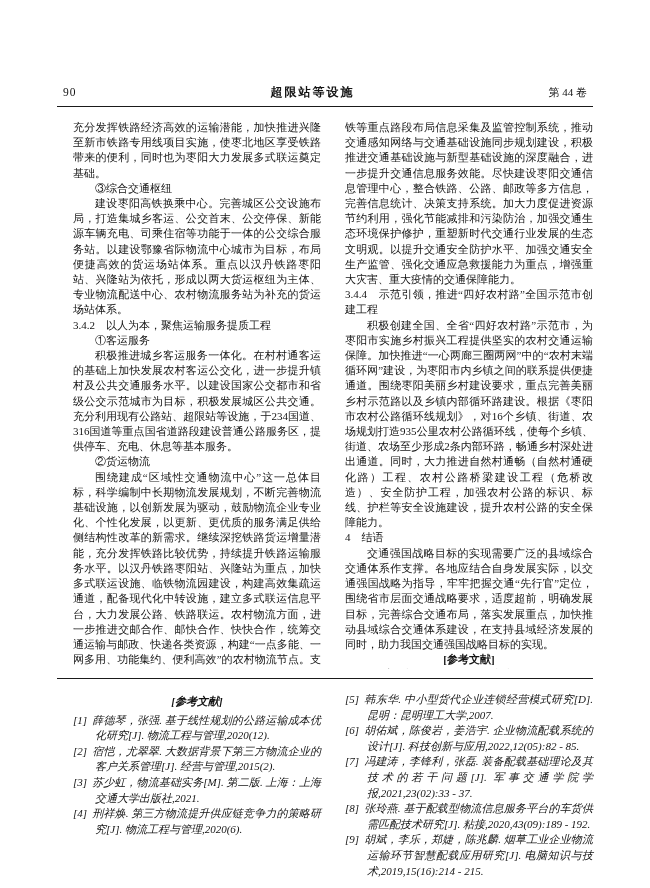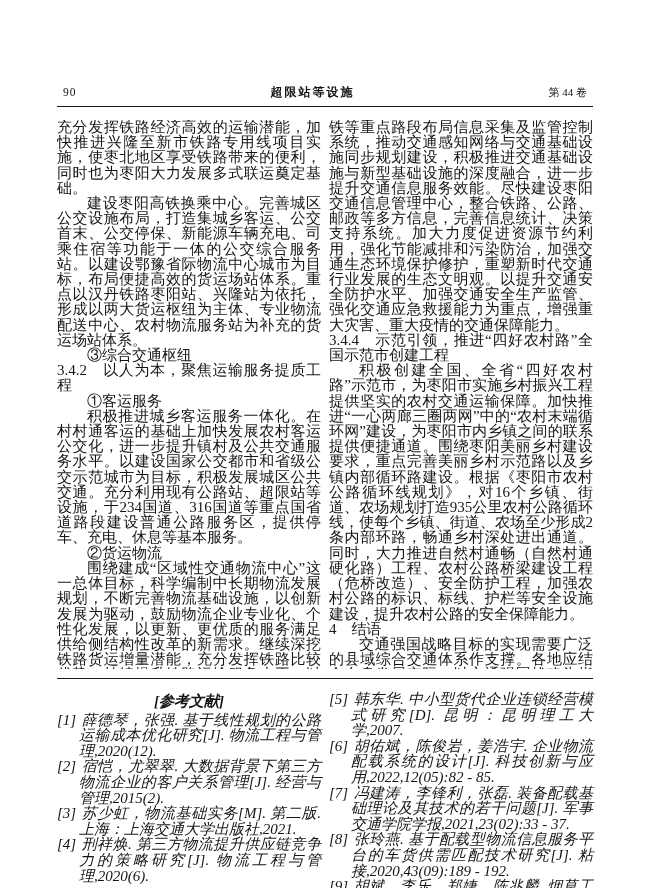--- a/index.html
+++ b/index.html
@@ -13,21 +13,21 @@
   .hdr{
     display:flex;align-items:baseline;justify-content:space-between;
     font-size:11px;padding:0 6px 5px 6px;
     border-bottom:1.6px solid #1a1a1a;
   }
   .hdr .pgnum{font-size:11.5px;letter-spacing:1px;margin-top:24px;}
   .hdr .jtitle{font-weight:bold;font-size:12px;letter-spacing:2px;}
   .hdr .vol{font-size:11px;}
   
   .cols{display:flex;gap:8px;margin-top:13px;height:549px;overflow:hidden;}
-  .col{flex:1 1 0;min-width:0;font-size:15px;line-height:15.2px;text-align:justify;}
+  .col{flex:1 1 0;min-width:0;font-size:11px;line-height:15.2px;text-align:justify;margin-left:16px;}
   .col p{margin:0;}
   .p-indent{text-indent:2em;}
   .p-cont{text-indent:0;}
   .sec-h{font-weight:normal;text-indent:0;}
   .refs-h{font-weight:bold;text-align:center;margin:6px 0 2px 0;}
   .ref{padding-left:22px;text-indent:-22px;margin:0;}
   .ref .lbl{margin-right:5px;}
   
   .sep{border:none;border-top:1.4px solid #1a1a1a;margin:9px 0 0 0;}
   
@@ -44,22 +44,22 @@
 
   <div class="hdr">
     <span class="pgnum">90</span>
     <span class="jtitle">超限站等设施</span>
     <span class="vol">第 44 卷</span>
   </div>
 
   <div class="cols">
     <div class="col">
       <p class="p-cont">充分发挥铁路经济高效的运输潜能，加快推进兴隆至新市铁路专用线项目实施，使枣北地区享受铁路带来的便利，同时也为枣阳大力发展多式联运奠定基础。</p>
+      <p class="p-indent">③综合交通枢纽</p>
       <p class="p-indent">建设枣阳高铁换乘中心。完善城区公交设施布局，打造集城乡客运、公交首末、公交停保、新能源车辆充电、司乘住宿等功能于一体的公交综合服务站。以建设鄂豫省际物流中心城市为目标，布局便捷高效的货运场站体系。重点以汉丹铁路枣阳站、兴隆站为依托，形成以两大货运枢纽为主体、专业物流配送中心、农村物流服务站为补充的货运场站体系。</p>
-      <p class="p-indent">③综合交通枢纽</p>
       <p class="sec-h">3.4.2　以人为本，聚焦运输服务提质工程</p>
       <p class="p-indent">①客运服务</p>
       <p class="p-indent">积极推进城乡客运服务一体化。在村村通客运的基础上加快发展农村客运公交化，进一步提升镇村及公共交通服务水平。以建设国家公交都市和省级公交示范城市为目标，积极发展城区公共交通。充分利用现有公路站、超限站等设施，于234国道、316国道等重点国省道路段建设普通公路服务区，提供停车、充电、休息等基本服务。</p>
       <p class="p-indent">②货运物流</p>
       <p class="p-indent">围绕建成“区域性交通物流中心”这一总体目标，科学编制中长期物流发展规划，不断完善物流基础设施，以创新发展为驱动，鼓励物流企业专业化、个性化发展，以更新、更优质的服务满足供给侧结构性改革的新需求。继续深挖铁路货运增量潜能，充分发挥铁路比较优势，持续提升铁路运输服务水平。以汉丹铁路枣阳站、兴隆站为重点，加快多式联运设施、临铁物流园建设，构建高效集疏运通道，配备现代化中转设施，建立多式联运信息平台，大力发展公路、铁路联运。农村物流方面，进一步推进交邮合作、邮快合作、快快合作，统筹交通运输与邮政、快递各类资源，构建“一点多能、一网多用、功能集约、便利高效”的农村物流节点。支持兴隆、七方、吴店、太平、琚湾、杨垱、鹿头等镇探索建立农村客货运集约共享的融合发展模式，着力破解农村物流“最后一公里”难题。全力支持本地物流配送企业利用货运专线、邮政专线、通村客运班线等形式，加快形成网络规模效应。</p>
       <p class="sec-h">3.4.3　转型升级，深化智慧绿色平安交通引领工程</p>
 
     </div>
 
     <div class="col">

